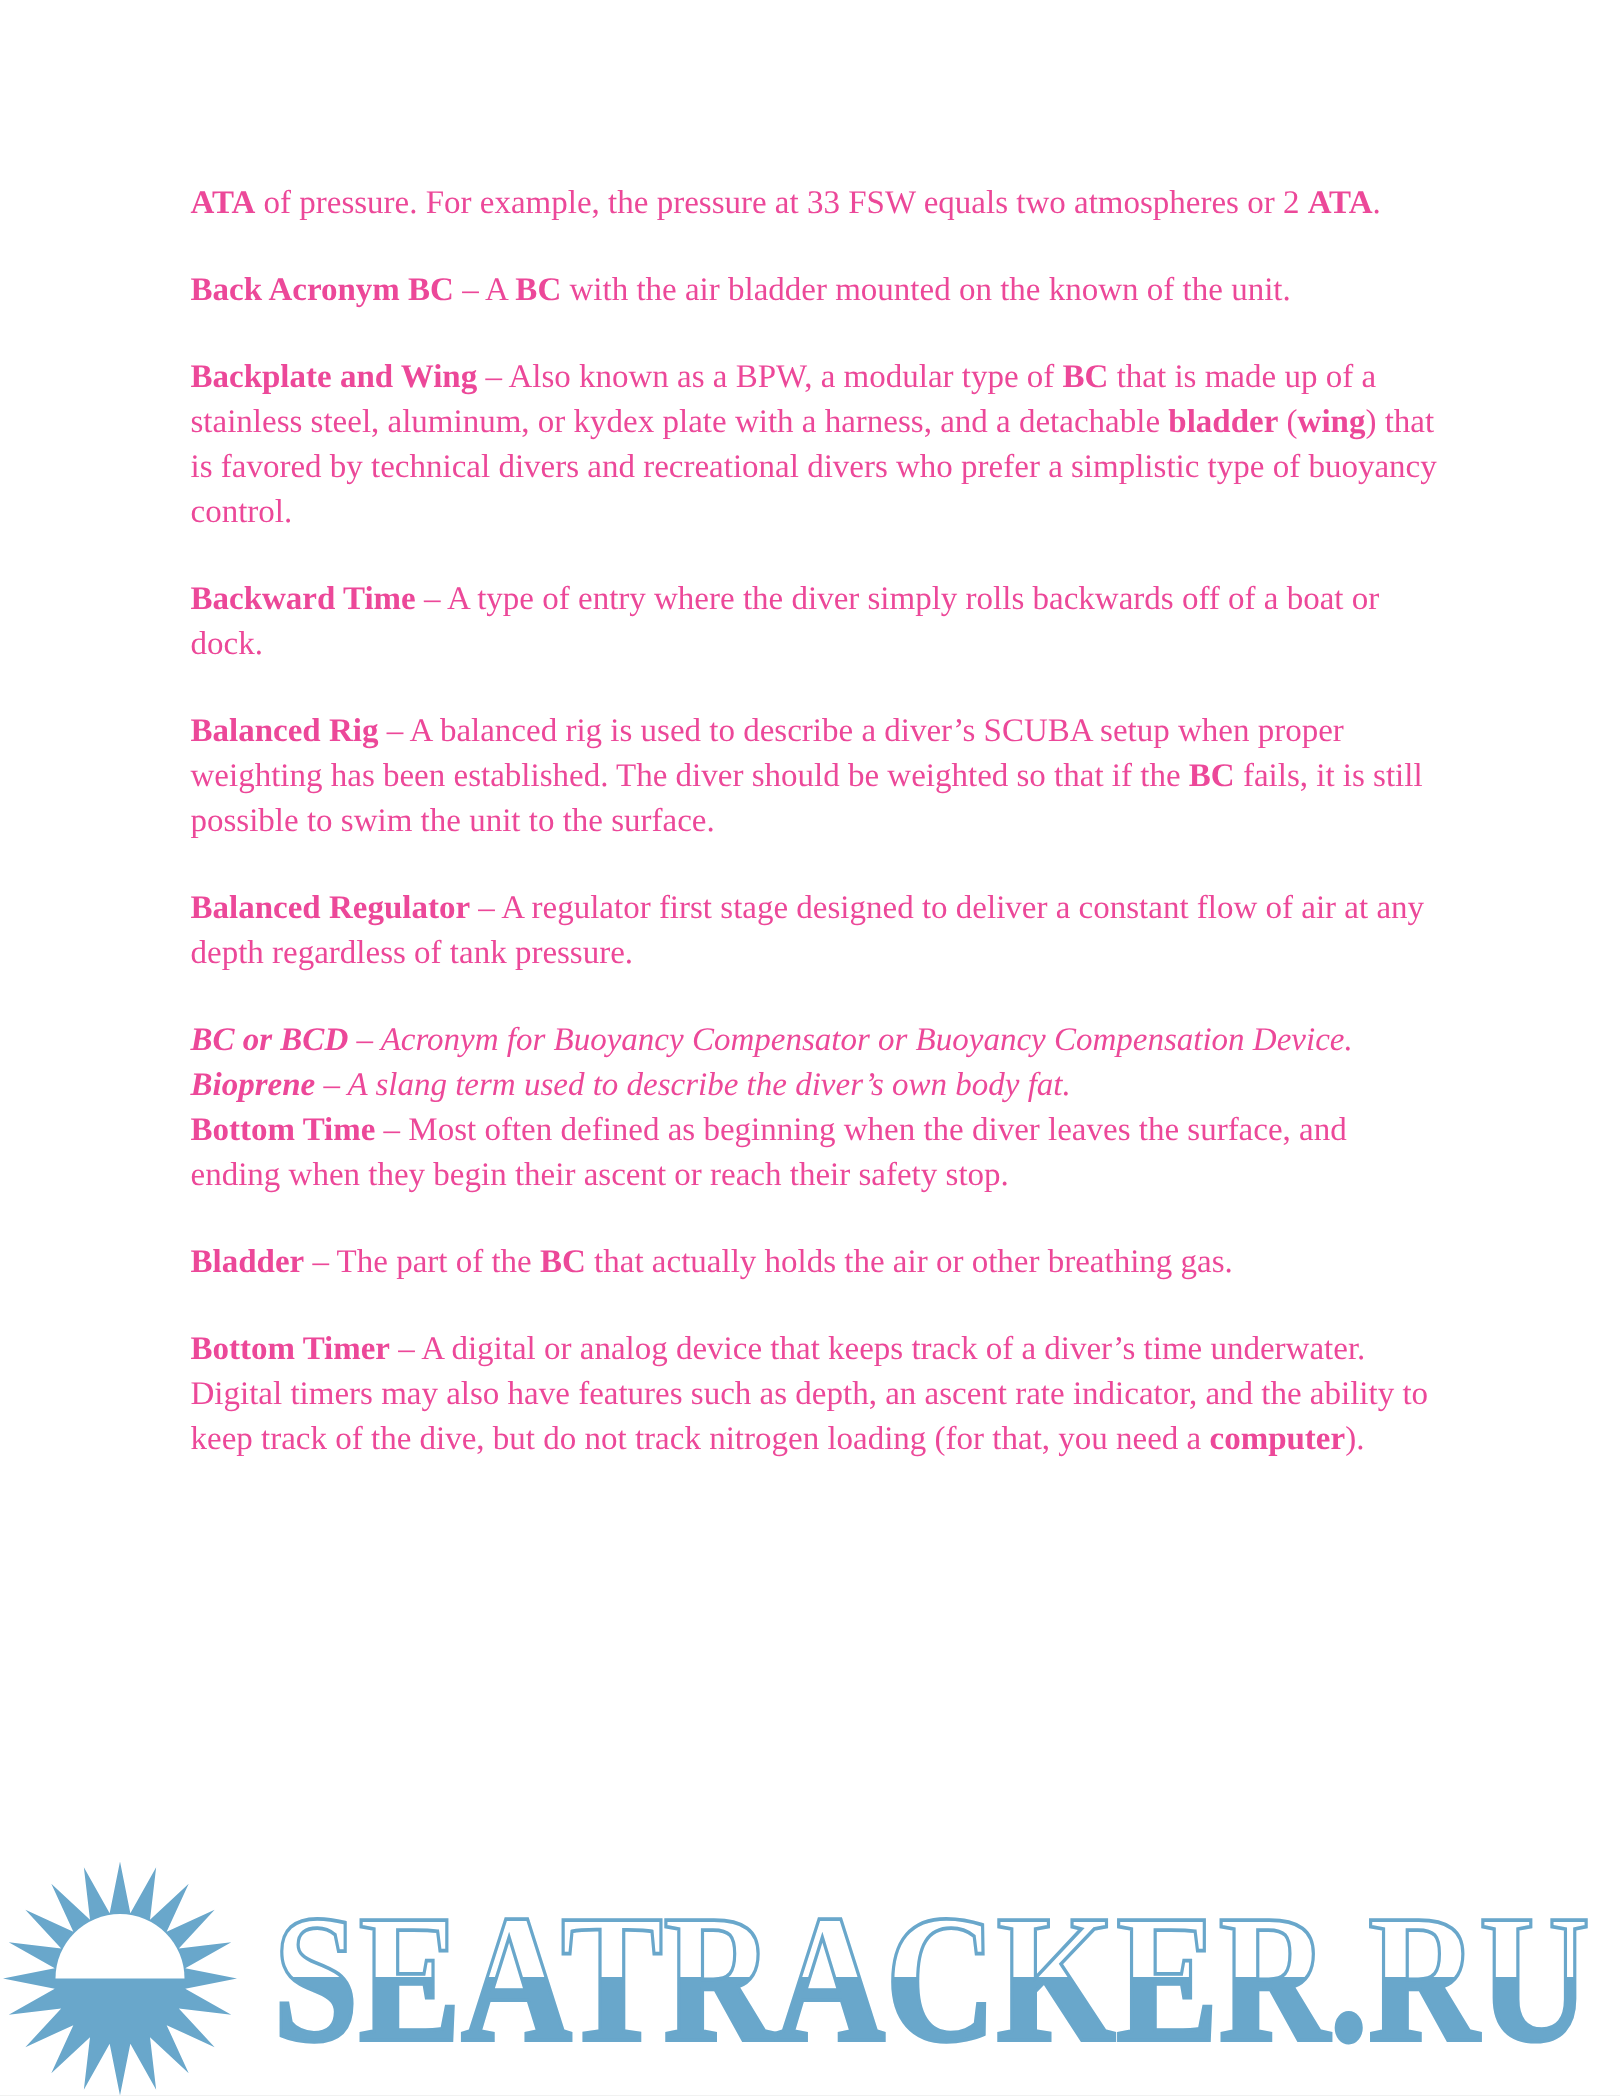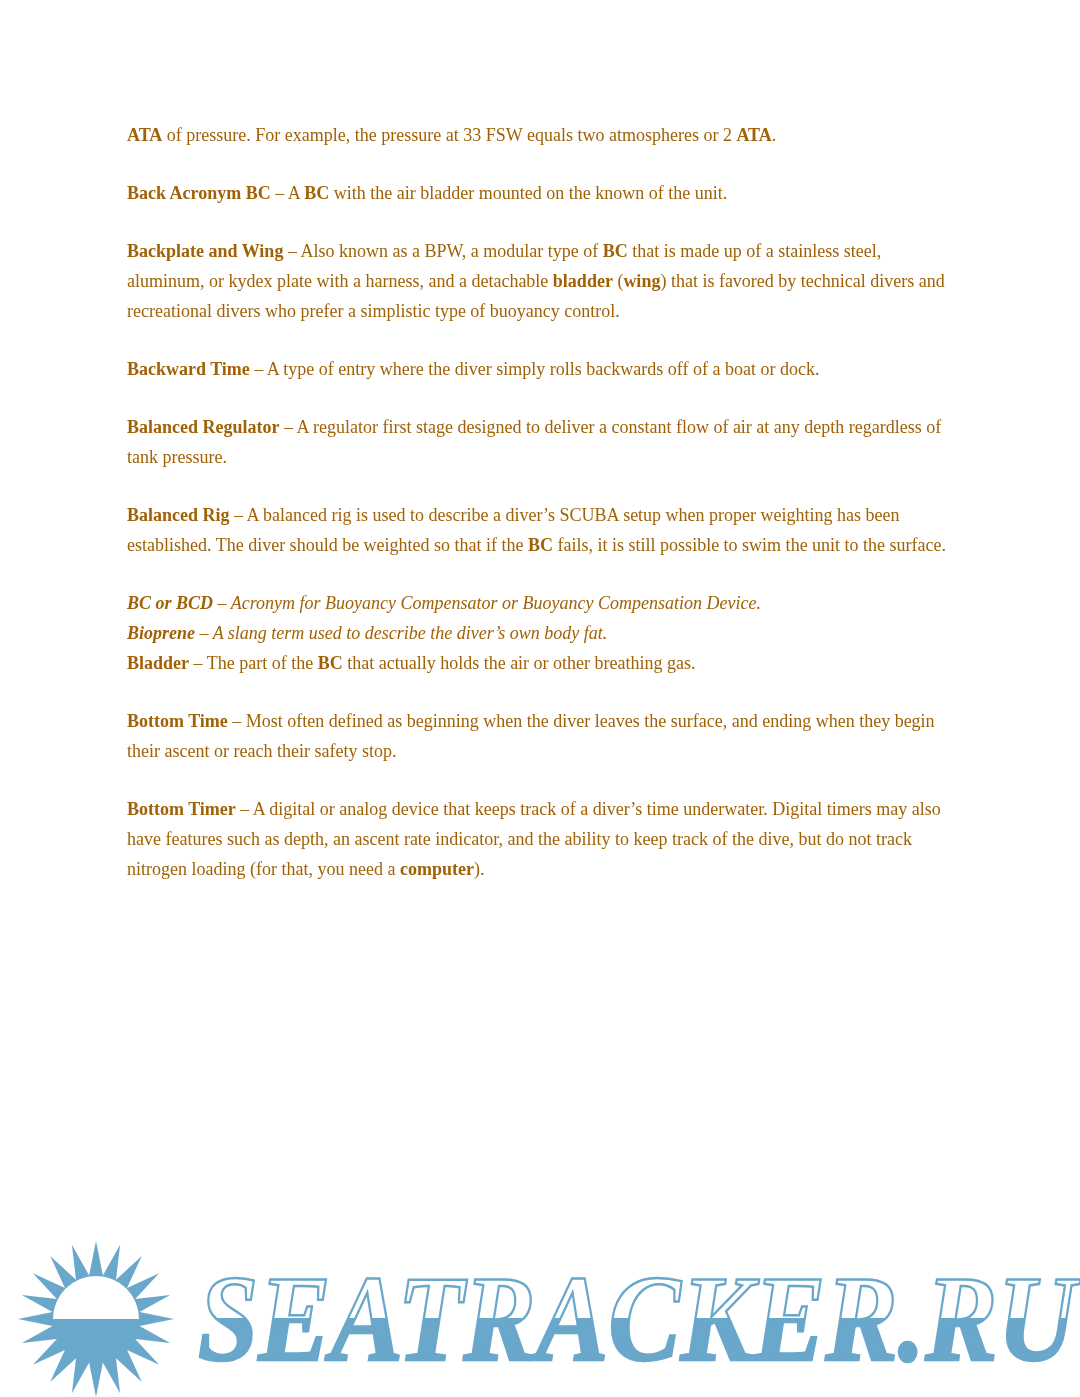--- a/index.html
+++ b/index.html
@@ -8,53 +8,52 @@
     width:1080px;height:1397px;
     margin:0 auto;
     background:#ffffff;
     overflow:hidden;
     font-family:"Liberation Serif","DejaVu Serif",serif;
   }
   .content{
     position:absolute;
     left:127px;top:120px;
     width:834px;
-    color:#a16207;
-    font-size:18px;
+    color:#ec4899;
+    font-size:22px;
     line-height:30px;
     text-align:left;
   }
   .content p{margin:0 0 28px 0;}
   .content p.tight{margin-bottom:0;font-style:italic;}
   .content strong{font-weight:bold;}
   .watermark{
     position:absolute;
-    left:16px;bottom:0;
+    left:0;bottom:0;
     width:972px;height:168px;
     pointer-events:none;
-    font-style:italic;
   }
   .watermark svg{display:block;}
 </style>
 </head>
 <body>
 
 <div class="page">
 
   <main class="content" id="content">
       <p><strong>ATA</strong><span> of pressure. For example, the pressure at 33 FSW equals two atmospheres or 2 </span><strong>ATA</strong><span>.</span></p>
       <p><strong>Back Acronym BC</strong><span> – A </span><strong>BC</strong><span> with the air bladder mounted on the known of the unit.</span></p>
       <p><strong>Backplate and Wing</strong><span> – Also known as a BPW, a modular type of </span><strong>BC</strong><span> that is made up of a stainless steel, aluminum, or kydex plate with a harness, and a detachable </span><strong>bladder</strong><span> (</span><strong>wing</strong><span>) that is favored by technical divers and recreational divers who prefer a simplistic type of buoyancy control.</span></p>
       <p><strong>Backward Time</strong><span> – A type of entry where the diver simply rolls backwards off of a boat or dock.</span></p>
+      <p><strong>Balanced Rig</strong><span> – A balanced rig is used to describe a diver’s SCUBA setup when proper weighting has been established. The diver should be weighted so that if the </span><strong>BC</strong><span> fails, it is still possible to swim the unit to the surface.</span></p>
       <p><strong>Balanced Regulator</strong><span> – A regulator first stage designed to deliver a constant flow of air at any depth regardless of tank pressure.</span></p>
-      <p><strong>Balanced Rig</strong><span> – A balanced rig is used to describe a diver’s SCUBA setup when proper weighting has been established. The diver should be weighted so that if the </span><strong>BC</strong><span> fails, it is still possible to swim the unit to the surface.</span></p>
       <p class="tight"><strong>BC or BCD</strong><span> – Acronym for Buoyancy Compensator or Buoyancy Compensation Device.</span></p>
       <p class="tight"><strong>Bioprene</strong><span> – A slang term used to describe the diver’s own body fat.</span></p>
+      <p><strong>Bottom Time</strong><span> – Most often defined as beginning when the diver leaves the surface, and ending when they begin their ascent or reach their safety stop.</span></p>
       <p><strong>Bladder</strong><span> – The part of the </span><strong>BC</strong><span> that actually holds the air or other breathing gas.</span></p>
-      <p><strong>Bottom Time</strong><span> – Most often defined as beginning when the diver leaves the surface, and ending when they begin their ascent or reach their safety stop.</span></p>
       <p><strong>Bottom Timer</strong><span> – A digital or analog device that keeps track of a diver’s time underwater. Digital timers may also have features such as depth, an ascent rate indicator, and the ability to keep track of the dive, but do not track nitrogen loading (for that, you need a </span><strong>computer</strong><span>).</span></p>
     </main>
 
   <div class="watermark">
     <svg width="1080" height="168" viewBox="0 0 1080 168" xmlns="http://www.w3.org/2000/svg">
       <defs>
         <linearGradient id="wmgrad" gradientUnits="userSpaceOnUse" x1="0" y1="48" x2="0" y2="131">
           <stop id="wm-stop1" offset="0" stop-color="#ffffff"></stop>
           <stop id="wm-stop2" offset="0.49" stop-color="#ffffff"></stop>
           <stop id="wm-stop3" offset="0.49" stop-color="#69a7cb"></stop>

